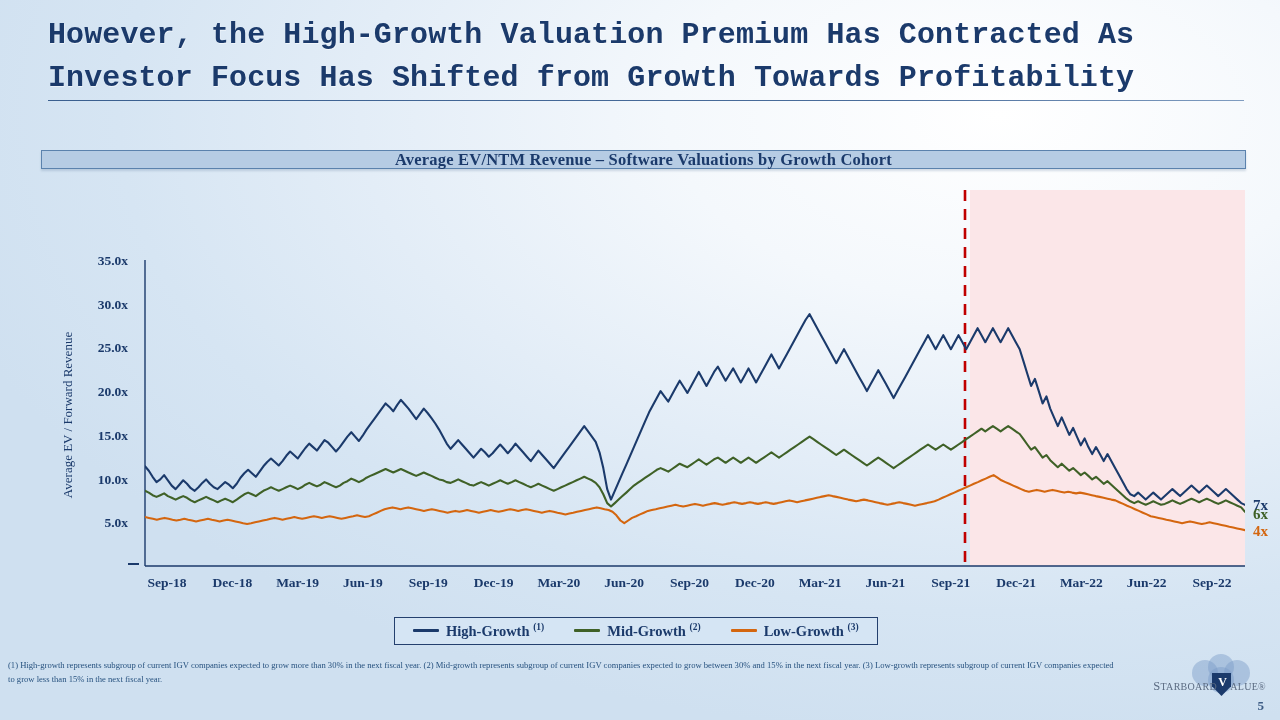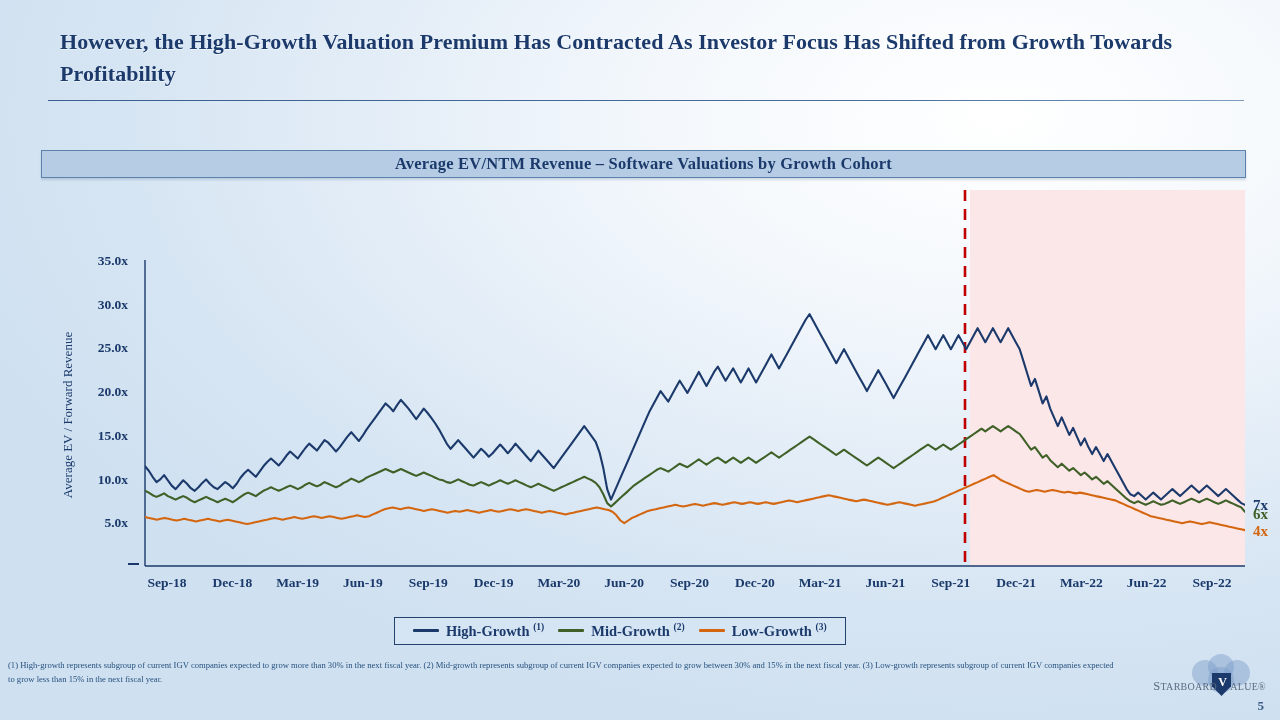--- a/index.html
+++ b/index.html
@@ -24,45 +24,45 @@
   }
 
   
   #title-block {
     position: absolute;
     left: 48px;
     top: 14px;
     width: 1196px;
   }
   #slide-title {
-    font-family: Liberation Serif, serif;
-    font-weight: bold;
-    font-size: 22px;
+    font-family: Liberation Mono, monospace;
+    font-weight: bold;
+    font-size: 30px;
     line-height: 1.44;
     color: #1b3a6b;
     letter-spacing: 0.1px;
-    margin: 12px;
+    margin: 0;
     text-shadow: 0.5px 0.5px 0 rgba(255,255,255,0.55);
   }
   #title-rule {
     position: absolute;
     left: 48px;
     top: 100px;
     width: 1196px;
     height: 1px;
     background: linear-gradient(to right, #3a5f8f 0%, #4a6d9b 70%, #7f9cc0 100%);
   }
 
   
   #chart-banner {
     position: absolute;
     left: 41px;
     top: 150px;
     width: 1205px;
-    height: 28px;
+    height: 19px;
     box-sizing: border-box;
     background: #b6cce4;
     border: 1px solid #5b82ad;
     box-shadow: 0 2px 2px rgba(90,120,155,0.25);
     display: flex;
     align-items: center;
     justify-content: center;
   }
   #chart-banner-text {
     font-family: "Liberation Serif", serif;
@@ -112,21 +112,21 @@
   #legend {
     position: absolute;
     left: 394px;
     top: 617px;
     height: 28px;
     box-sizing: border-box;
     background: #d5e5f4;
     border: 1px solid #24406e;
     display: flex;
     align-items: center;
-    gap: 14px;
+    gap: 30px;
     padding: 0 18px;
   }
   .legend-item {
     display: flex;
     align-items: center;
     gap: 7px;
   }
   .legend-swatch {
     display: inline-block;
     width: 26px;

